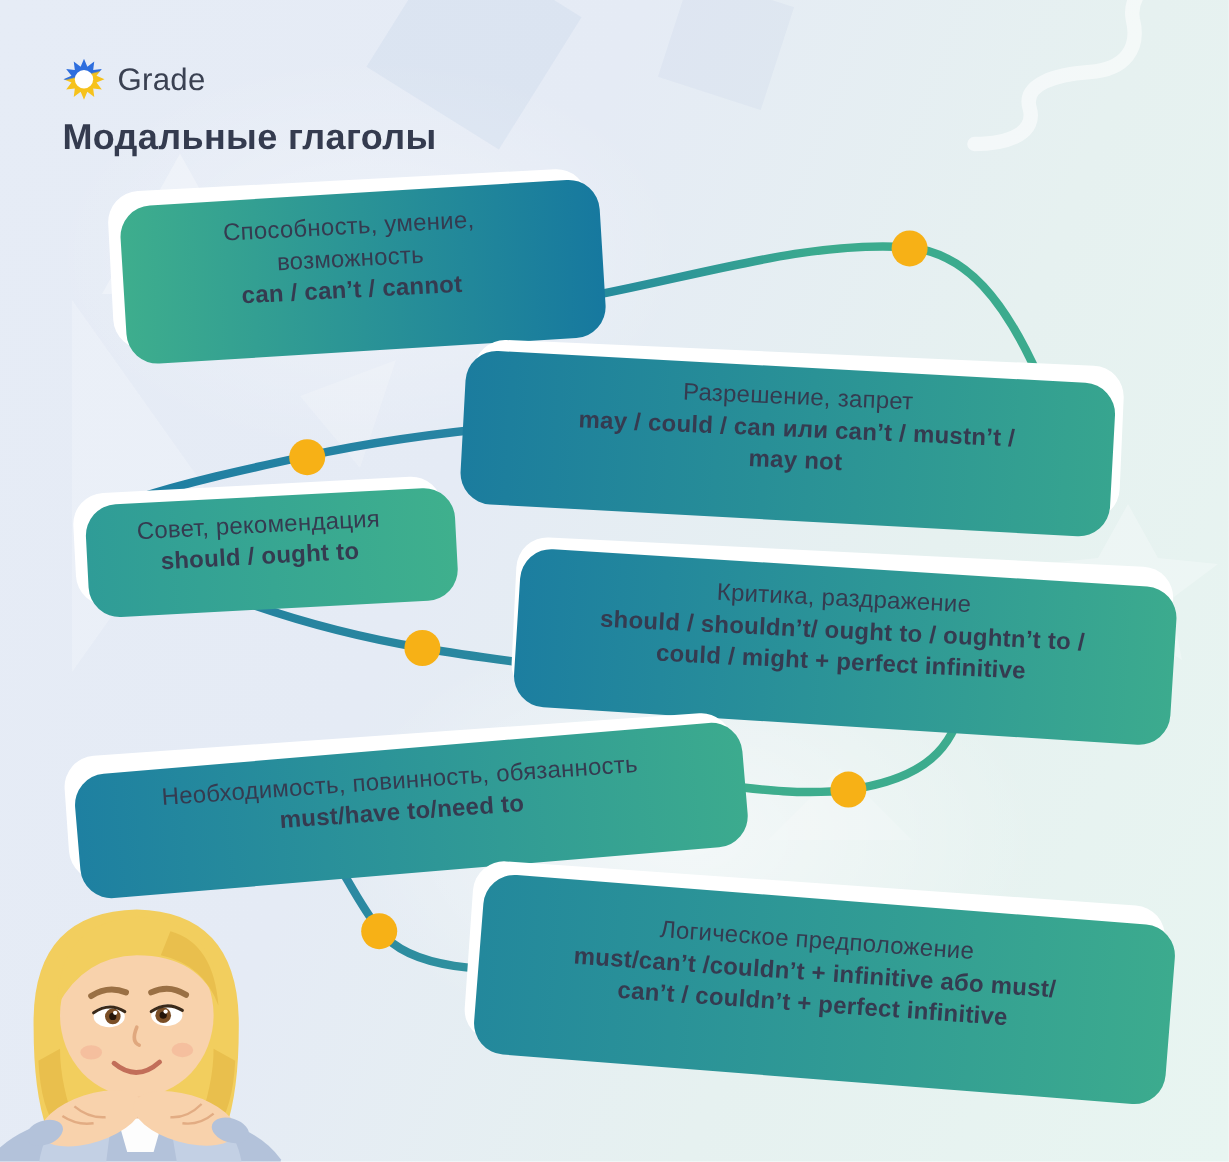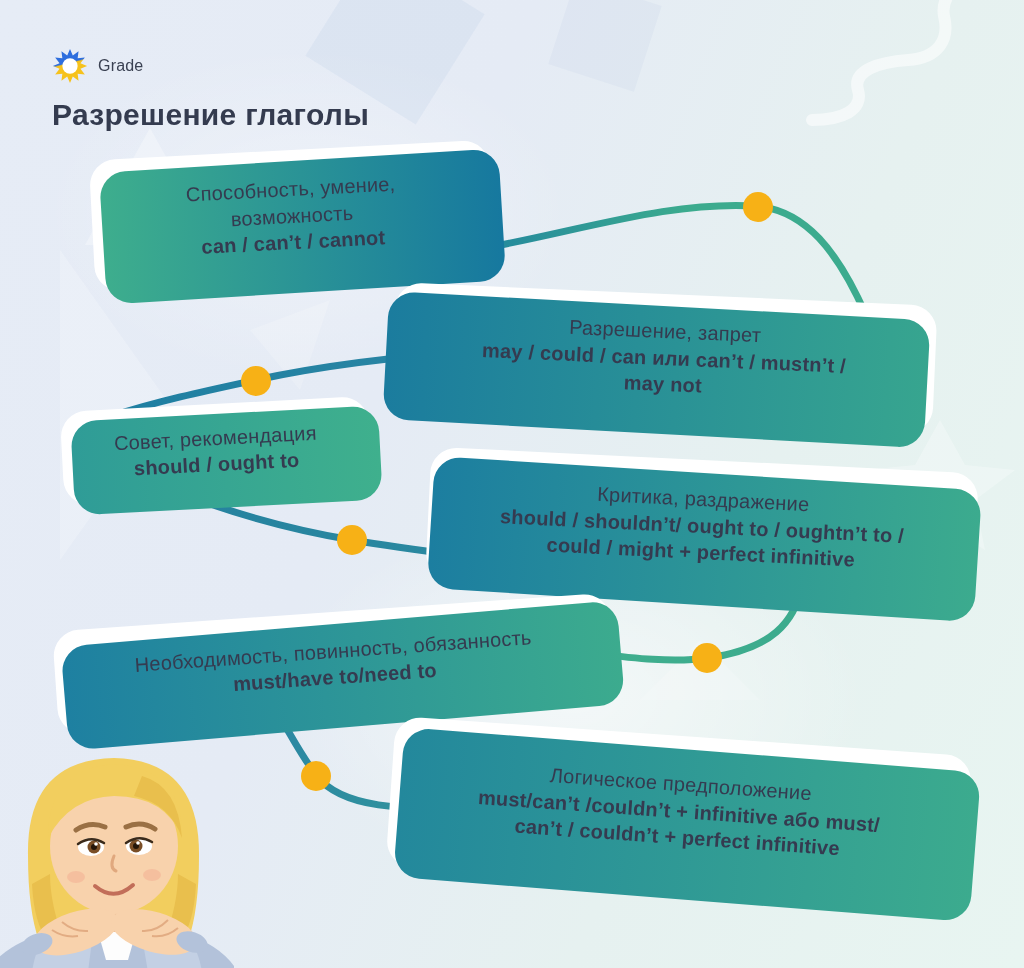--- a/index.html
+++ b/index.html
@@ -10,21 +10,21 @@
   }
   .bg-glow{position:absolute;inset:0;z-index:0;pointer-events:none;
     background:
       radial-gradient(ellipse 420px 260px at 56% 72%, rgba(255,255,255,.55), transparent 70%),
       radial-gradient(ellipse 380px 240px at 30% 22%, rgba(255,255,255,.35), transparent 70%);
   }
   svg.deco{position:absolute;left:0;top:0;z-index:0;}
   svg.connectors{position:absolute;left:0;top:0;z-index:1;}
   .header{position:absolute;left:52px;top:48px;z-index:2;}
   .brand-row{display:flex;align-items:center;gap:10px;}
-  .brand-name{font-size:16px;color:#3a4152;font-weight:500;letter-spacing:.2px;}
+  .brand-name{font-size:26px;color:#3a4152;font-weight:500;letter-spacing:.2px;}
   .page-title{margin:14px 0 0 0;font-size:30px;font-weight:700;color:#343b4f;letter-spacing:.3px;}
   .card{
     position:absolute;z-index:2;background:#ffffff;border-radius:26px;
     display:flex;flex-direction:column;align-items:center;justify-content:center;
     text-align:center;box-sizing:border-box;padding:10px 18px;
   }
   .card::before{
     content:"";position:absolute;inset:0;border-radius:26px;z-index:-1;
     background:var(--sh);
     transform:translate(var(--dx,8px),var(--dy,12px)) rotate(var(--dr,0deg));
@@ -106,21 +106,21 @@
             <stop offset="0.48" stop-color="#2E6EDE"></stop>
           <stop offset="0.52" stop-color="#F6C21C"></stop>
             <stop offset="1" stop-color="#F6C21C"></stop>
         </linearGradient>
       </defs>
       <polygon points="20,1 23.1,8.4 29.5,3.5 28.5,11.5 36.5,10.5 31.6,16.9 39,20 31.6,23.1 36.5,29.5 28.5,28.5 29.5,36.5 23.1,31.6 20,39 16.9,31.6 10.5,36.5 11.5,28.5 3.5,29.5 8.4,23.1 1,20 8.4,16.9 3.5,10.5 11.5,11.5 10.5,3.5 16.9,8.4" fill="url(#logoGrad)"></polygon>
       <circle cx="20" cy="20" r="8.5" fill="#ffffff"></circle>
     </svg>
     <span class="brand-name">Grade</span>
   </div>
-  <h1 class="page-title">Разрешение глаголы</h1>
+  <h1 class="page-title">Модальные глаголы</h1>
 </div>
 
 <div class="card" id="card1">
   <div class="card-label">Способность, умение,
 возможность</div>
   <div class="card-forms">can / can’t / cannot</div>
 </div>
 <div class="card" id="card2">
   <div class="card-label">Разрешение, запрет</div>
   <div class="card-forms">may / could / can или can’t / mustn’t /

